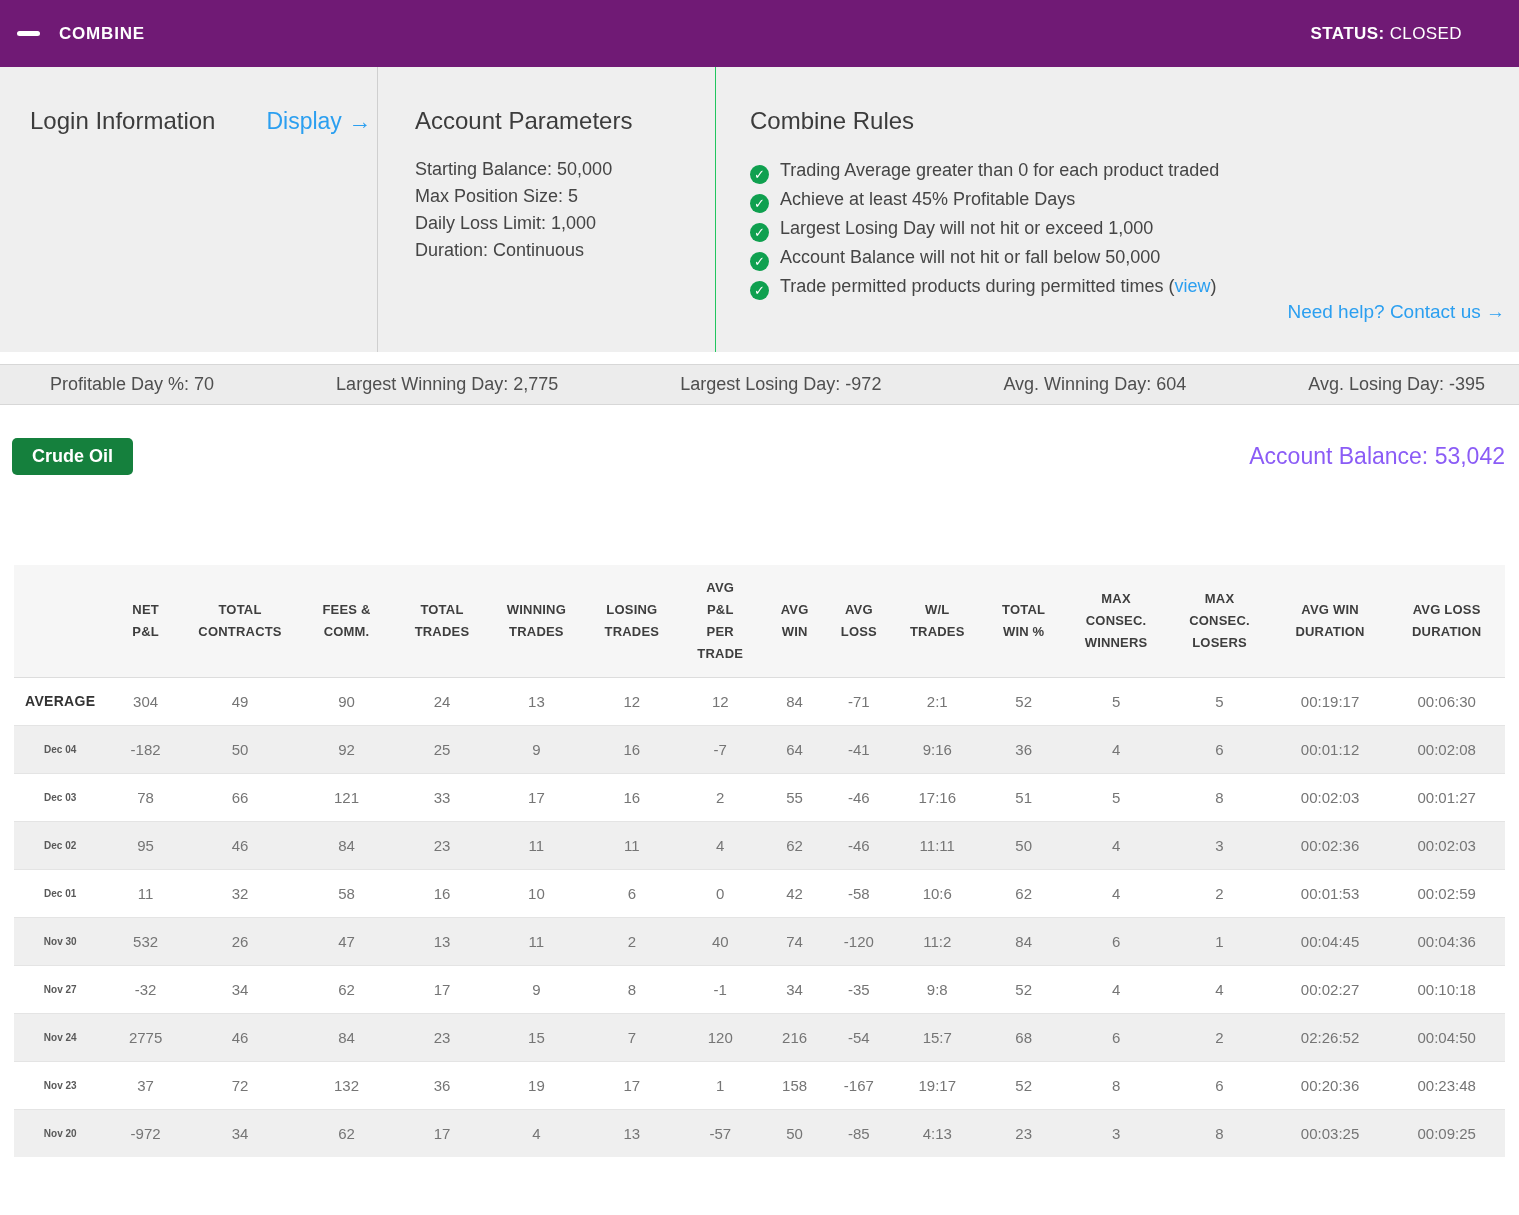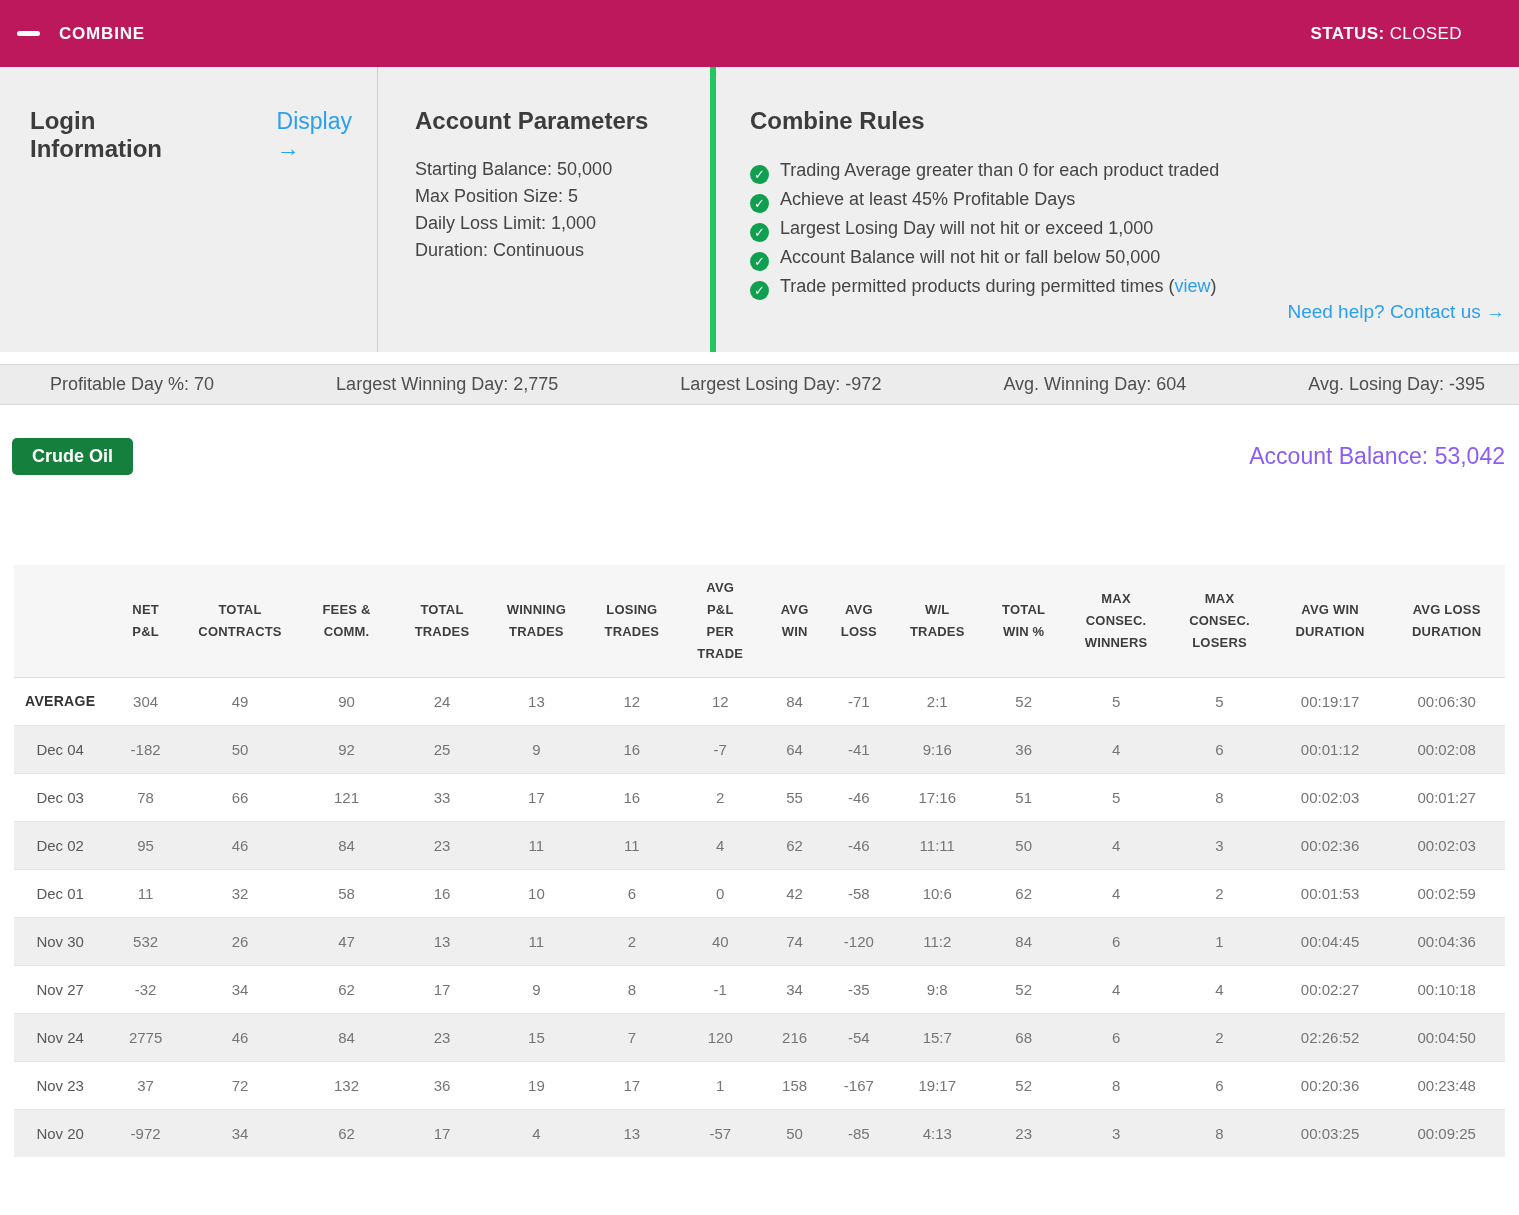--- a/index.html
+++ b/index.html
@@ -3,36 +3,36 @@
 <meta charset="utf-8">
 <style>
   * { margin:0; padding:0; box-sizing:border-box; }
   body {
     width:1519px; height:1215px; margin:0; overflow:hidden;
     font-family:"Liberation Sans","DejaVu Sans",sans-serif;
     background:#ffffff; position:relative;
   }
   
   .topbar {
-    height:67px; background:#be185d; display:flex; align-items:center;
+    height:67px; background:#701a75; display:flex; align-items:center;
     padding:0 57px 0 17px;
   }
   .minimize-btn { width:30px; height:30px; display:flex; align-items:center; cursor:pointer; margin-right:12px; }
   .minimize-bar { width:23px; height:5px; background:#ffffff; border-radius:2.5px; }
   .topbar-title { color:#ffffff; font-weight:bold; font-size:17px; letter-spacing:0.8px; }
   .topbar-status { margin-left:auto; color:#ffffff; font-size:17px; letter-spacing:0.4px; }
   .topbar-status .lbl { font-weight:bold; }
   
   .info-section { background:#efefef; display:flex; height:285px; }
   .col-login { width:378px; padding:40px 0 0 30px; border-right:1px solid #cfcfcf; }
   .login-row { display:flex; align-items:baseline; }
-  .section-title { font-size:24px; color:#3c3c3c; font-weight:bold; }
+  .section-title { font-size:24px; color:#3c3c3c; font-weight:normal; }
   .blue-link { color:#2b9ff0; text-decoration:none; cursor:pointer; }
   .display-link { margin-left:51px; font-size:23px; }
-  .col-params { width:338px; padding:40px 0 0 37px; border-right:6px solid #22c55e; }
+  .col-params { width:338px; padding:40px 0 0 37px; border-right:1px solid #22c55e; }
   .param-list { margin-top:21px; font-size:18px; color:#454545; line-height:27px; }
   .col-rules { flex:1; padding:40px 14px 0 34px; }
   .rules-list { margin-top:21px; }
   .rule { font-size:18px; color:#454545; line-height:29px; height:29px; white-space:nowrap; }
   .check {
     display:inline-flex; width:19px; height:19px; border-radius:50%;
     background:#0fa04f; color:#ffffff; font-size:13px; font-weight:bold;
     align-items:center; justify-content:center; margin-right:11px; vertical-align:-3px;
   }
   .help-link-row { text-align:right; font-size:19px; }
@@ -58,21 +58,21 @@
   thead th {
     background:#f6f6f6; font-size:13px; font-weight:bold; color:#3e3e3e;
     white-space:pre-line; vertical-align:middle; height:112px;
     line-height:1.7; padding:0 2px; text-align:center;
     border-bottom:1px solid #dddddd; letter-spacing:0.2px;
   }
   tbody tr { height:48px; border-top:1px solid #e4e4e4; }
   tbody tr:first-child { border-top:none; }
   tbody tr:nth-child(even) { background:#efefef; }
   tbody td { text-align:center; font-size:15px; color:#757575; }
-  tbody th { text-align:center; font-size:15px; color:#595959; font-weight:normal; }
+  tbody th { text-align:center; font-size:10px; color:#595959; font-weight:bold; }
   tbody tr.average-row th { font-weight:bold; color:#333333; font-size:14px; letter-spacing:0.3px; }
 </style>
 </head>
 <body>
 
 <div class="topbar">
   <div class="minimize-btn">
     <div class="minimize-bar"></div>
   </div>
   <div class="topbar-title">COMBINE</div>

